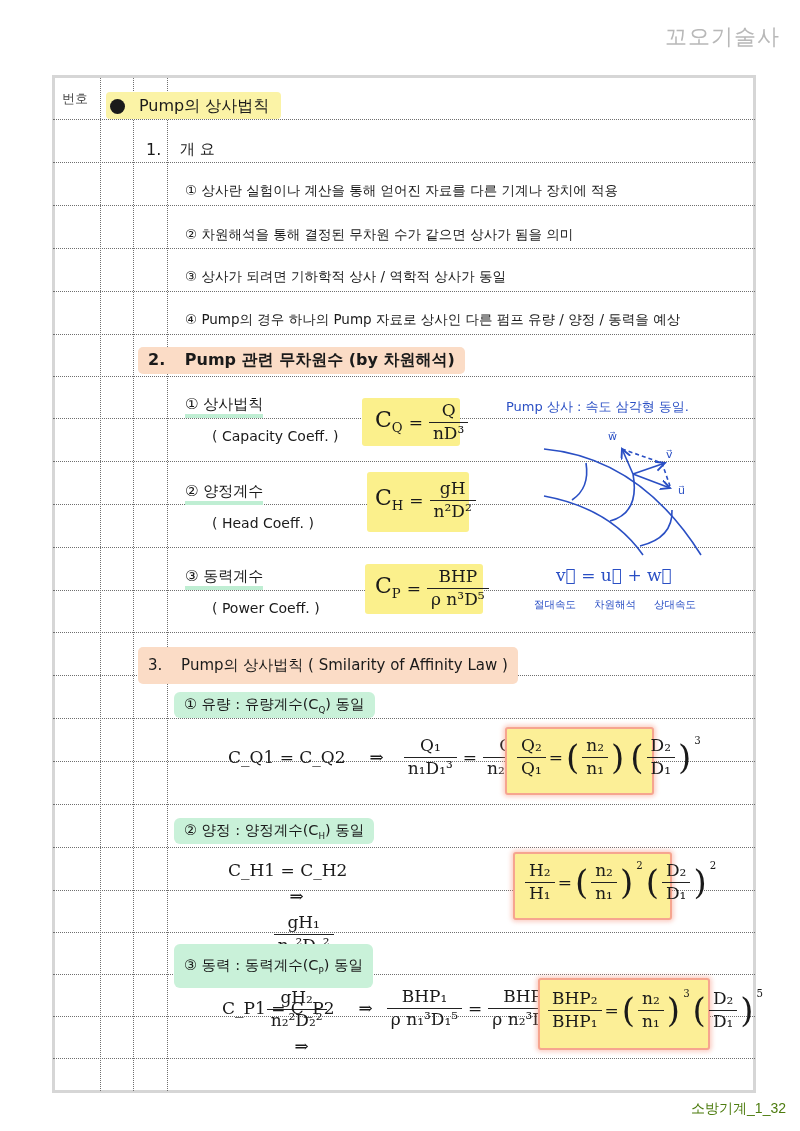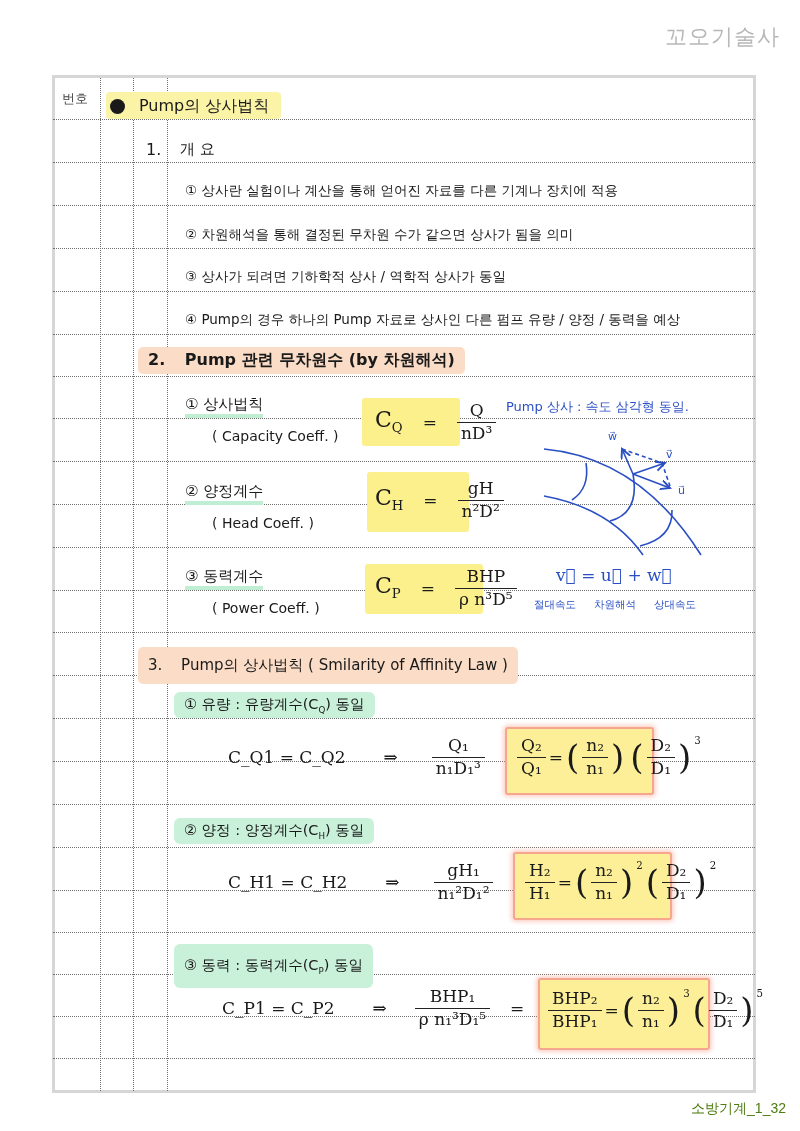--- a/index.html
+++ b/index.html
@@ -21,21 +21,21 @@
   .hl-green  { background: #c9f1d9; border-radius: 6px; }
   .ul-green  { border-bottom: 4px solid #bfeed3; }
   .blue { color: #2a4fc4; }
   .box-y { position: absolute; background: #fbf08c; border-radius: 3px; }
   .box-result { position: absolute; background: #fcef97; border: 2px solid #f6a58f;
                 box-shadow: 0 0 4px 2px rgba(246,150,130,0.45); border-radius: 3px; }
   .frac { display: inline-flex; flex-direction: column; align-items: center; vertical-align: middle; }
   .frac .num { padding: 0 4px 2px; }
   .frac .den { border-top: 1.5px solid #222; padding: 0 4px 0; }
   .eq { position: absolute; display: flex; align-items: center; font-family: "DejaVu Serif", serif;
-        font-size: 17px; white-space: nowrap; gap: 20px; }
+        font-size: 17px; white-space: nowrap; gap: 6px; }
   sub, sup { font-size: 60%; }
   .paren { font-size: 34px; font-weight: 200; line-height: 1; }
   .bullet { display: inline-block; width: 15px; height: 15px; border-radius: 50%;
             background: #1a1a1a; vertical-align: middle; margin-right: 14px; }
 </style>
 </head>
 <body>
 
 <div class="brand">꼬오기술사</div>
 <div class="pagenum">소방기계_1_32</div>
@@ -195,21 +195,21 @@
         <span class="den">D₁</span>
       </span>
       <span class="paren">)</span>
       <sup style="align-self:flex-start">3</sup>
   </div>
 </div>
 
 <div class="hw hl-green" style="left:174px; top:818px; padding:3px 10px; font-size:14.5px;">
   <span>② 양정 : 양정계수(C</span><sub>H</sub><span>)  동일</span>
 </div>
-<div class="eq" style="left:228px; top:860px;">
+<div class="eq" style="left:228px; top:860px;flex-direction:column;">
   <span style="margin-right:18px">C_H1 = C_H2</span>
   <span>⇒</span>
   <span class="frac" style="margin-left:14px">
       <span class="num">gH₁</span>
       <span class="den">n₁²D₁²</span>
     </span>
   <span>=</span>
   <span class="frac">
       <span class="num">gH₂</span>
       <span class="den">n₂²D₂²</span>

